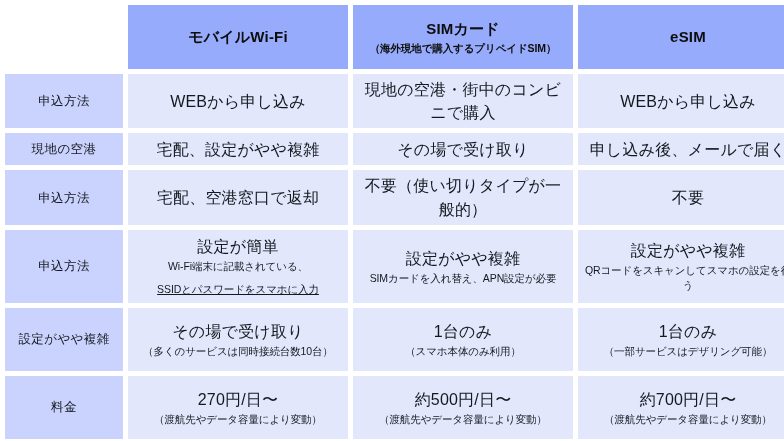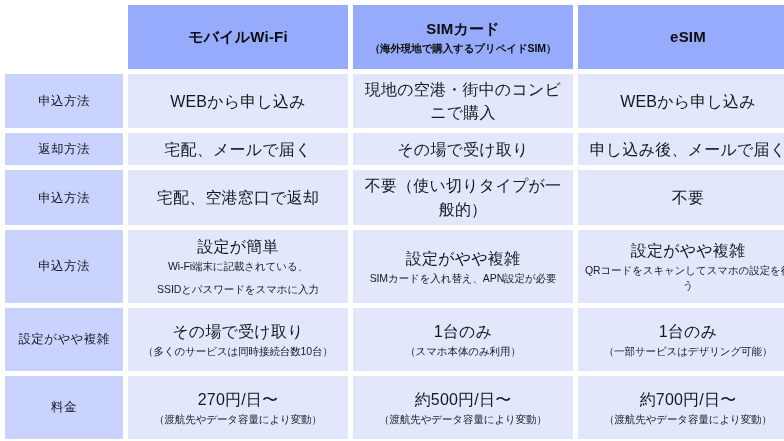--- a/index.html
+++ b/index.html
@@ -84,21 +84,21 @@
     display: block;
     font-size: 16px;
     letter-spacing: 0.2px;
   }
   .cell .cell-sub {
     display: block;
     font-size: 10.5px;
     letter-spacing: -0.1px;
     margin-top: 1px;
   }
-  .cell .cell-sub + .cell-sub { margin-top: 8px; }
+  .cell .cell-sub + .cell-sub { margin-top: 8px; text-decoration: underline; }
 
   
   tr.r-simple th, tr.r-simple td { height: 32px; }
   tr.r-multi  th, tr.r-multi  td { height: 73px; }
   tr.r-two    th, tr.r-two    td { height: 63px; }
 </style>
 </head>
 <body>
 
 <table class="comparison-table">
@@ -132,23 +132,23 @@
       </td>
       <td class="cell">
         <span class="cell-main">現地の空港・街中のコンビニで購入</span>
       </td>
       <td class="cell">
         <span class="cell-main">WEBから申し込み</span>
       </td>
     </tr>
 
     <tr class="r-simple">
-      <th class="row-label">返却方法</th>
-      <td class="cell">
-        <span class="cell-main">宅配、メールで届く</span>
+      <th class="row-label">現地の空港</th>
+      <td class="cell">
+        <span class="cell-main">宅配、設定がやや複雑</span>
       </td>
       <td class="cell">
         <span class="cell-main">その場で受け取り</span>
       </td>
       <td class="cell">
         <span class="cell-main">申し込み後、メールで届く</span>
       </td>
     </tr>
 
     <tr class="r-simple">

